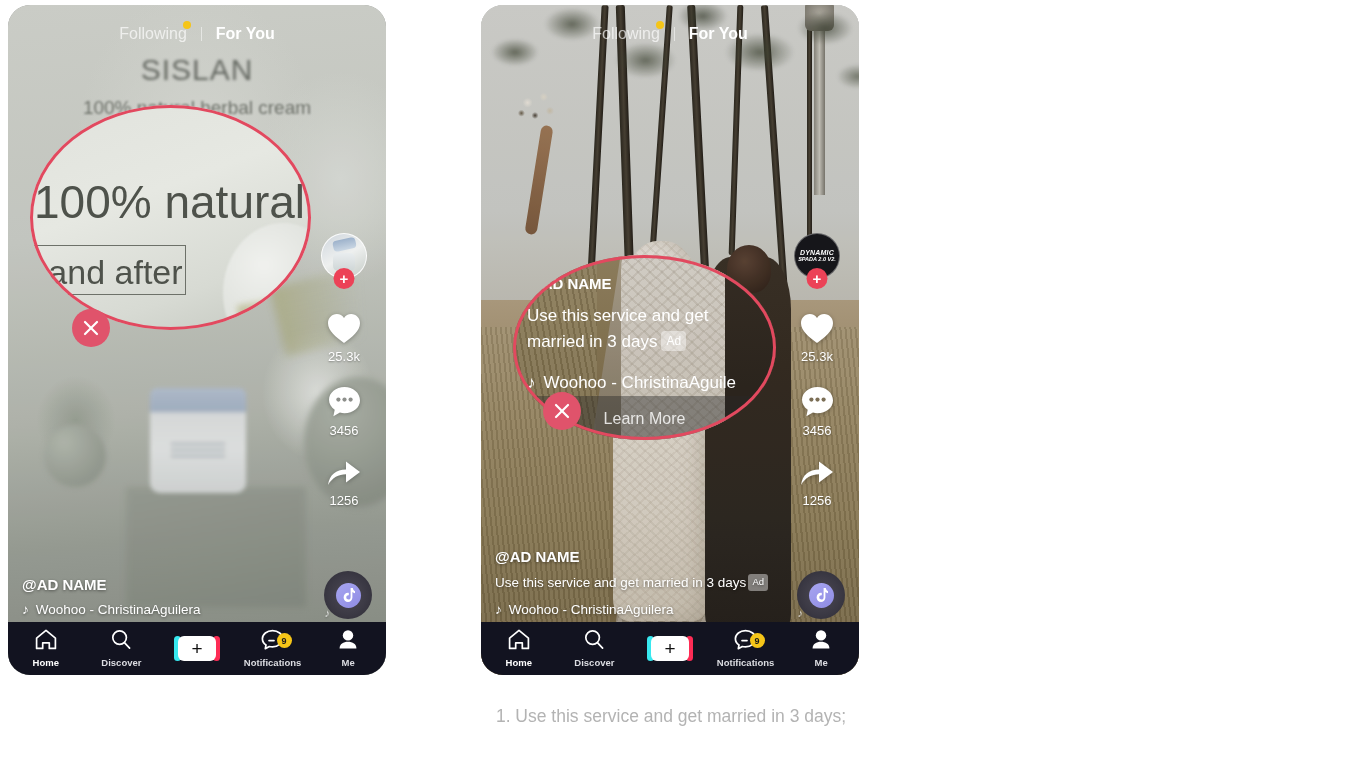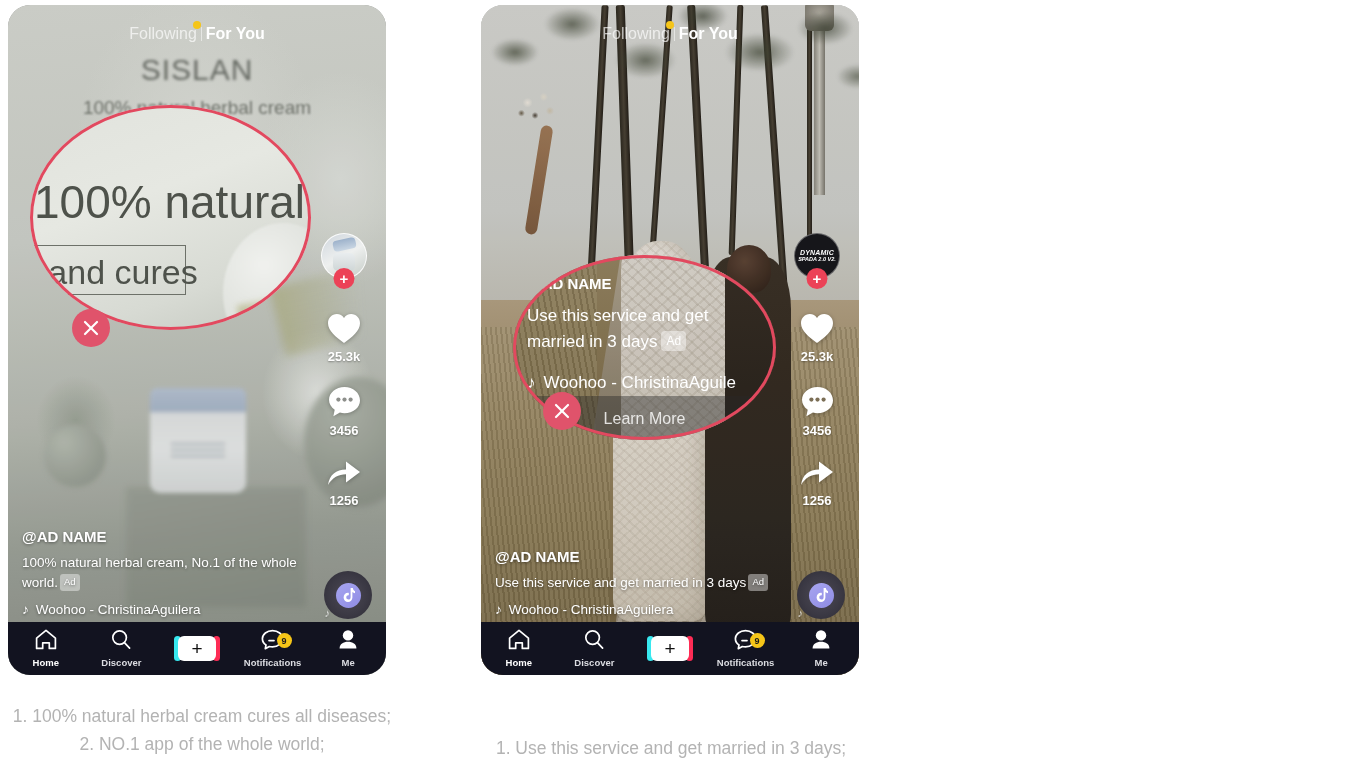--- a/index.html
+++ b/index.html
@@ -158,21 +158,21 @@
   .wed-lamp::before{
     content:""; position:absolute; left:-9px; top:-4px; width:29px; height:30px;
     background: radial-gradient(circle at 50% 40%, #b4b0a5, #6e6a60); border-radius:6px;
   }
 
   .bg-dim { position:absolute; inset:0; background: rgba(0,0,0,.06); }
 
   
   .tabs {
     position:absolute; left:0; right:0; top:20px;
-    display:flex; align-items:center; justify-content:center; gap:4px;
+    display:flex; align-items:center; justify-content:center; gap:14px;
     z-index: 6;
   }
   .tab { font-size:16px; position:relative; }
   .tab-following { color: rgba(255,255,255,.68); }
   .tab-divider { width:1px; height:14px; background: rgba(255,255,255,.5); }
   .tab-foryou { color:#fff; font-weight:bold; }
   .tab-dot {
     position:absolute; right:-4px; top:-4px; width:8px; height:8px;
     border-radius:50%; background:#f5c518;
   }
@@ -204,21 +204,21 @@
   }
   .avatar-dark .a1 { color:#fff; font-size:7px; font-weight:bold; font-style:italic; letter-spacing:.2px; }
   .avatar-dark .a2 { color:#fff; font-size:5.5px; font-weight:bold; font-style:italic; margin-top:1px; }
   .avatar-plus {
     position:absolute; left:50%; bottom:-10px; transform:translateX(-50%);
     width:21px; height:21px; border-radius:50%;
     background:#ec4257; color:#fff; font-size:15px; font-weight:bold;
     display:flex; align-items:center; justify-content:center; line-height:1;
   }
   .rail-item { display:flex; flex-direction:column; align-items:center; margin-bottom:22px; }
-  .rail-count { color:#fff; font-size:13px; font-weight:bold; margin-top:5px;
+  .rail-count { color:#fff; font-size:13px; font-weight:normal; margin-top:5px;
                 text-shadow:0 1px 2px rgba(0,0,0,.35); }
   .rail-icon svg { display:block; filter: drop-shadow(0 1px 2px rgba(0,0,0,.28)); }
 
   .disc-wrap { position:absolute; right:14px; bottom:56px; width:48px; height:48px; z-index:6; }
   .disc {
     width:48px; height:48px; border-radius:50%;
     background: radial-gradient(circle at 50% 50%, #4d4a55 0%, #3b3944 58%, #2d2b35 100%);
     display:flex; align-items:center; justify-content:center;
   }
   .disc-core {
@@ -346,21 +346,21 @@
   }
   #close1 { left:72px; top:309px; }
   #close2 { left:543px; top:392px; }
 
   
   .figcap {
     position:absolute; text-align:center; color:#b3b3b3;
     font-size:17.5px; line-height:1.62;
   }
   #cap1 { left:8px; top:702px; width:388px; }
-  #cap2 { left:481px; top:734px; width:380px; }
+  #cap2 { left:481px; top:702px; width:380px; }
 </style>
 </head>
 <body>
 
 <div class="canvas">
 
   <div class="phone" id="phone1">
 
     <div class="bg bg-cream">
       <div class="cream-leaf"></div>
@@ -425,23 +425,20 @@
         <div class="disc-core">
           <svg width="13" height="15" viewBox="0 0 13 15">
               <path d="M8.6 0h2.2c.2 1.6 1.1 2.8 2.2 3v2.2c-1-.1-1.9-.5-2.6-1.1v5.3c0 2.6-2 4.6-4.4 4.6S1.6 12 1.6 9.4 3.6 4.8 6 4.8c.3 0 .5 0 .8.1v2.3a2.2 2.2 0 1 0 1.8 2.2V0z" fill="#fff"></path>
             </svg>
         </div>
       </div>
     </div>
 
     <div class="caption">
       <div class="cap-user">@AD NAME</div>
-      <div class="cap-desc">
-        <span>100% natural herbal cream, No.1 of the whole world.</span><span class="ad-badge">Ad</span>
-      </div>
       <div class="cap-music">
         <span>♪</span>
         <span>Woohoo - ChristinaAguilera</span>
       </div>
     </div>
 
     <div class="learn-btn">
       <span>Learn More</span>
       <span>›</span>
     </div>
@@ -491,32 +488,31 @@
 
   <div class="mag" id="mag1">
     <div class="mag-inner">
       <div class="m1-bg"></div>
       <div class="m1-ball"></div>
       <div class="m1-leaf"></div>
 
       <div class="m1-cream">al cream</div>
       <div class="m1-100">100% natural</div>
       <div class="m1-box"></div>
-      <div class="m1-after">e and cures</div>
+      <div class="m1-after">e and after</div>
     </div>
   </div>
   <div class="mag-ring" id="mag1ring"></div>
   <div class="mag-close" id="close1">
     <svg width="16" height="16" viewBox="0 0 16 16">
         <line x1="2" y1="2" x2="14" y2="14" stroke="#fff" stroke-width="2.2" stroke-linecap="round"></line>
         <line x1="14" y1="2" x2="2" y2="14" stroke="#fff" stroke-width="2.2" stroke-linecap="round"></line>
       </svg>
   </div>
 
-  <div class="figcap" id="cap1">1. 100% natural herbal cream cures all diseases; 2. NO.1 app of the whole world;</div>
 
   <div class="phone" id="phone2">
 
     <div class="bg bg-wed">
       <div class="wed-sky"></div>
       <div class="wed-ground"></div>
       <div class="wed-grass-l"></div>
       <div class="wed-grass-r"></div>
       <div class="wed-path"></div>
       <div class="trunk" style="left:112px; top:0; width:7px; height:330px; transform:rotate(3deg);"></div>

